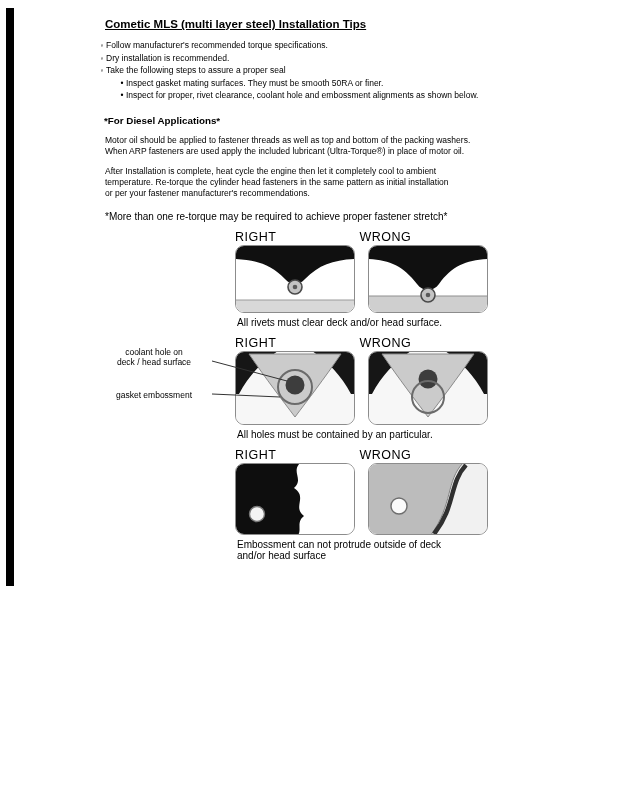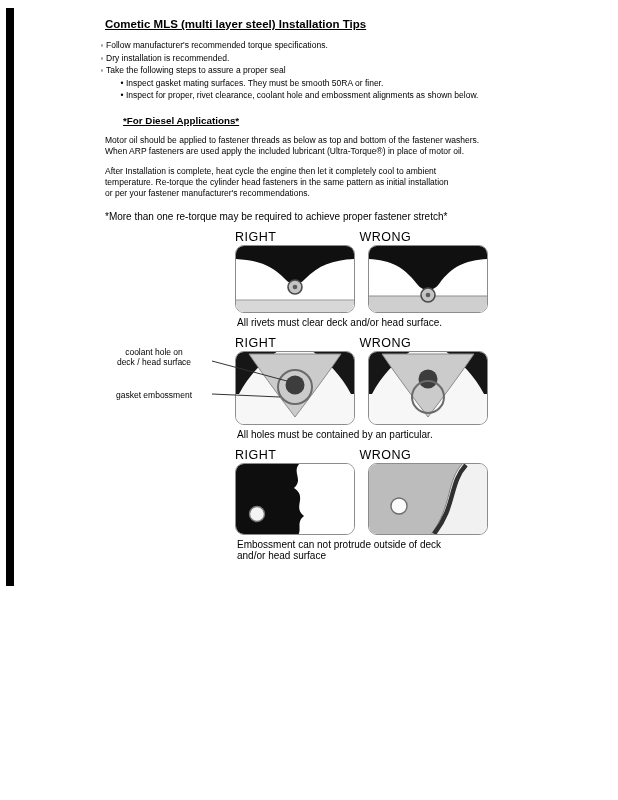--- a/index.html
+++ b/index.html
@@ -12,21 +12,21 @@
 
   .title { margin:2px 0 0 7px; font-size:11.5px; font-weight:bold; text-decoration:underline; }
 
   ul.tips { list-style:none; margin:9px 0 0 0; padding:0; font-size:8.5px; }
   ul.tips li { display:flex; line-height:12.5px; }
   ul.tips .marker { width:8px; text-align:center; flex:0 0 8px; }
   ul.subtips { list-style:none; margin:0 0 0 20px; padding:0; }
   ul.subtips li { display:flex; line-height:12px; font-size:8.5px; }
   ul.subtips .marker { width:8px; text-align:center; flex:0 0 8px; }
 
-  .diesel-heading { margin:14px 0 0 25px; font-size:9.8px; font-weight:bold;text-decoration:underline; }
+  .diesel-heading { margin:14px 0 0 6px; font-size:9.8px; font-weight:bold; }
   .para { margin:9px 0 0 7px; font-size:8.5px; line-height:11px; white-space:pre-line; }
   .note { margin:12px 0 0 7px; font-size:10px; line-height:11px; }
 
   .figures { margin-top:8px; }
   .fig-row { margin-top:8px; position:relative; }
   .fig-labels { display:flex; width:249px; margin-left:137px; }
   .fig-labels span { flex:1; font-size:12.5px; letter-spacing:0.5px; line-height:15px; }
   .fig-panels { display:flex; gap:13px; margin-left:137px; }
   .panel { width:118px; border:1.5px solid #8c8c8c; border-radius:9px; overflow:hidden; background:#fff; line-height:0; }
   .panel svg { display:block; }
@@ -72,21 +72,21 @@
         <span class="marker">•</span>
         <span>Inspect gasket mating surfaces.  They must be smooth 50RA or finer.</span>
       </li>
       <li>
         <span class="marker">•</span>
         <span>Inspect for proper, rivet clearance, coolant hole and embossment alignments as shown below.</span>
       </li>
     </ul>
 
     <div class="diesel-heading">*For Diesel Applications*</div>
-    <div class="para">Motor oil should be applied to fastener threads as below as top and bottom of the fastener washers.
+    <div class="para">Motor oil should be applied to fastener threads as well as top and bottom of the packing washers.
 When ARP fasteners are used apply the included lubricant (Ultra-Torque®) in place of motor oil.</div>
     <div class="para">After Installation is complete, heat cycle the engine then let it completely cool to ambient
 temperature. Re-torque the cylinder head fasteners in the same pattern as initial installation
 or per your fastener manufacturer's recommendations.</div>
     <div class="note">*More than one re-torque may be required to achieve proper fastener stretch*</div>
 
     <div class="figures">
 
       <div class="fig-row">
         <div class="fig-labels">

